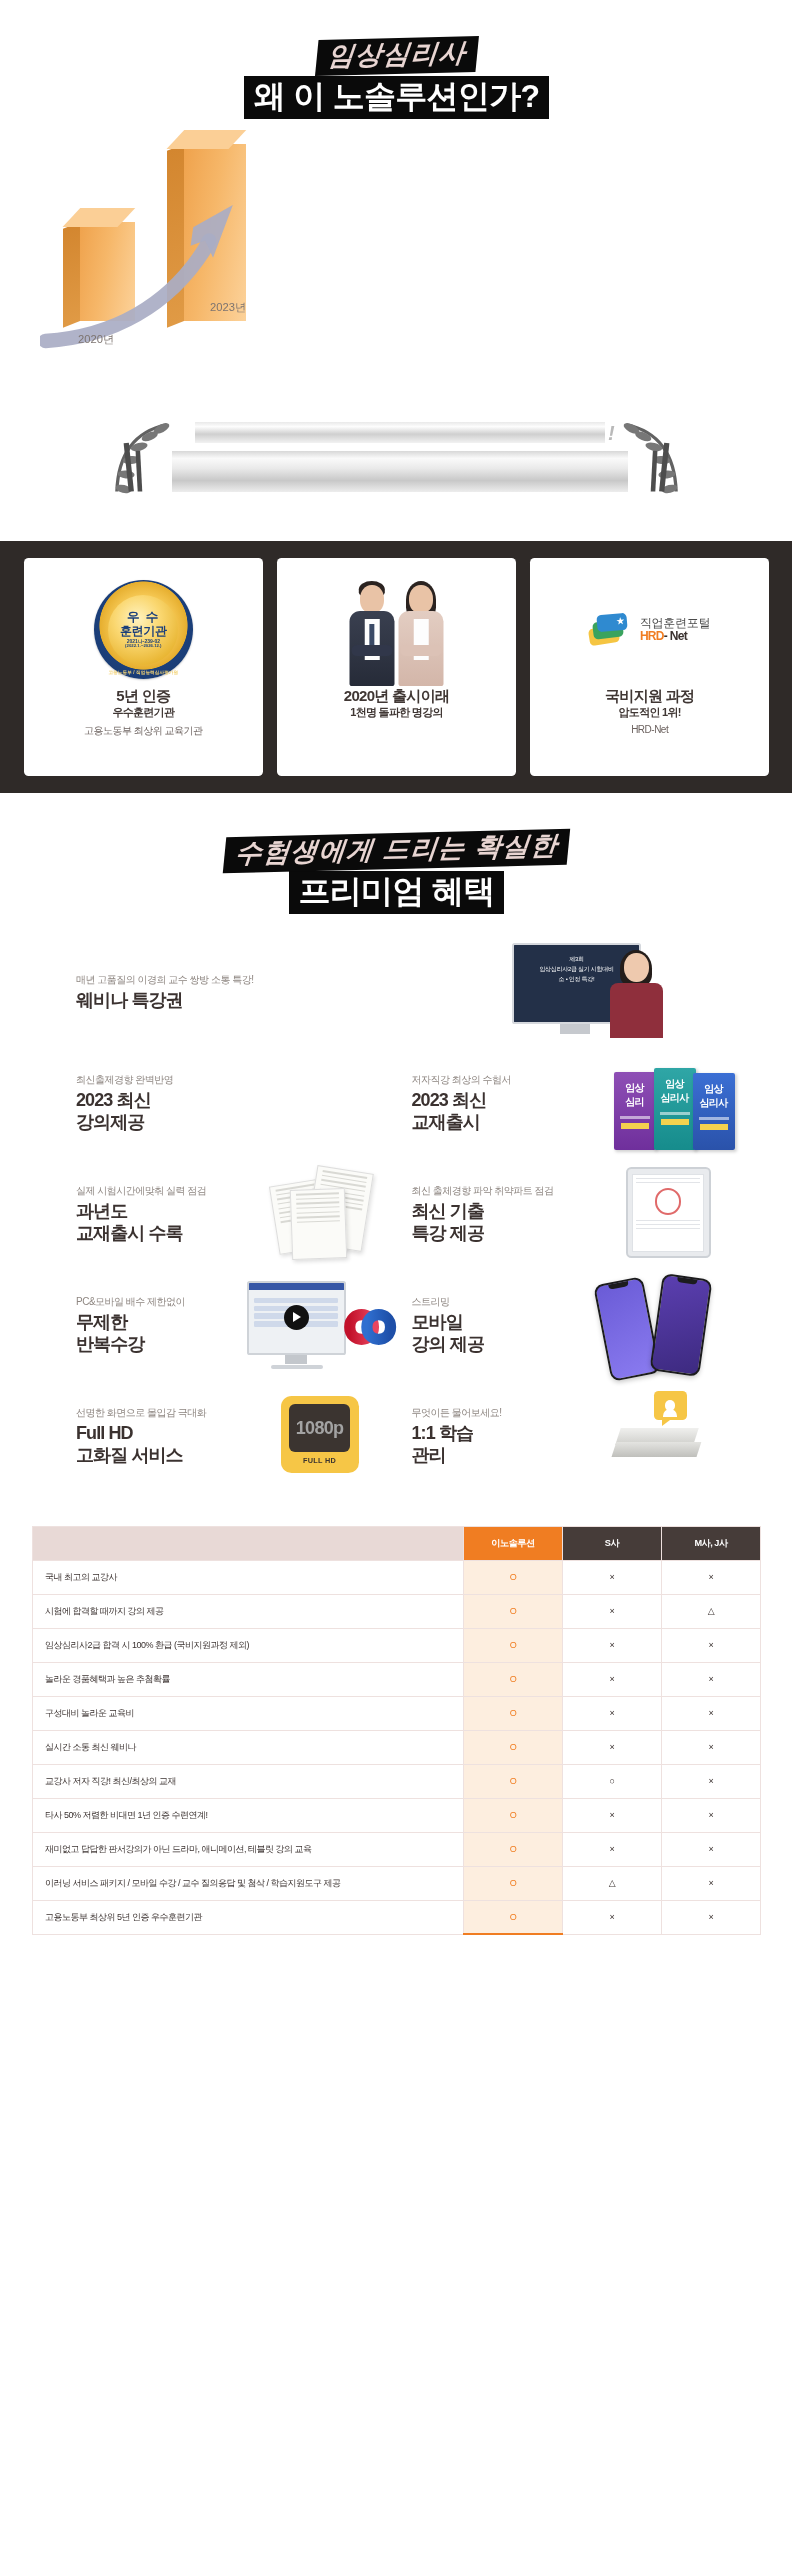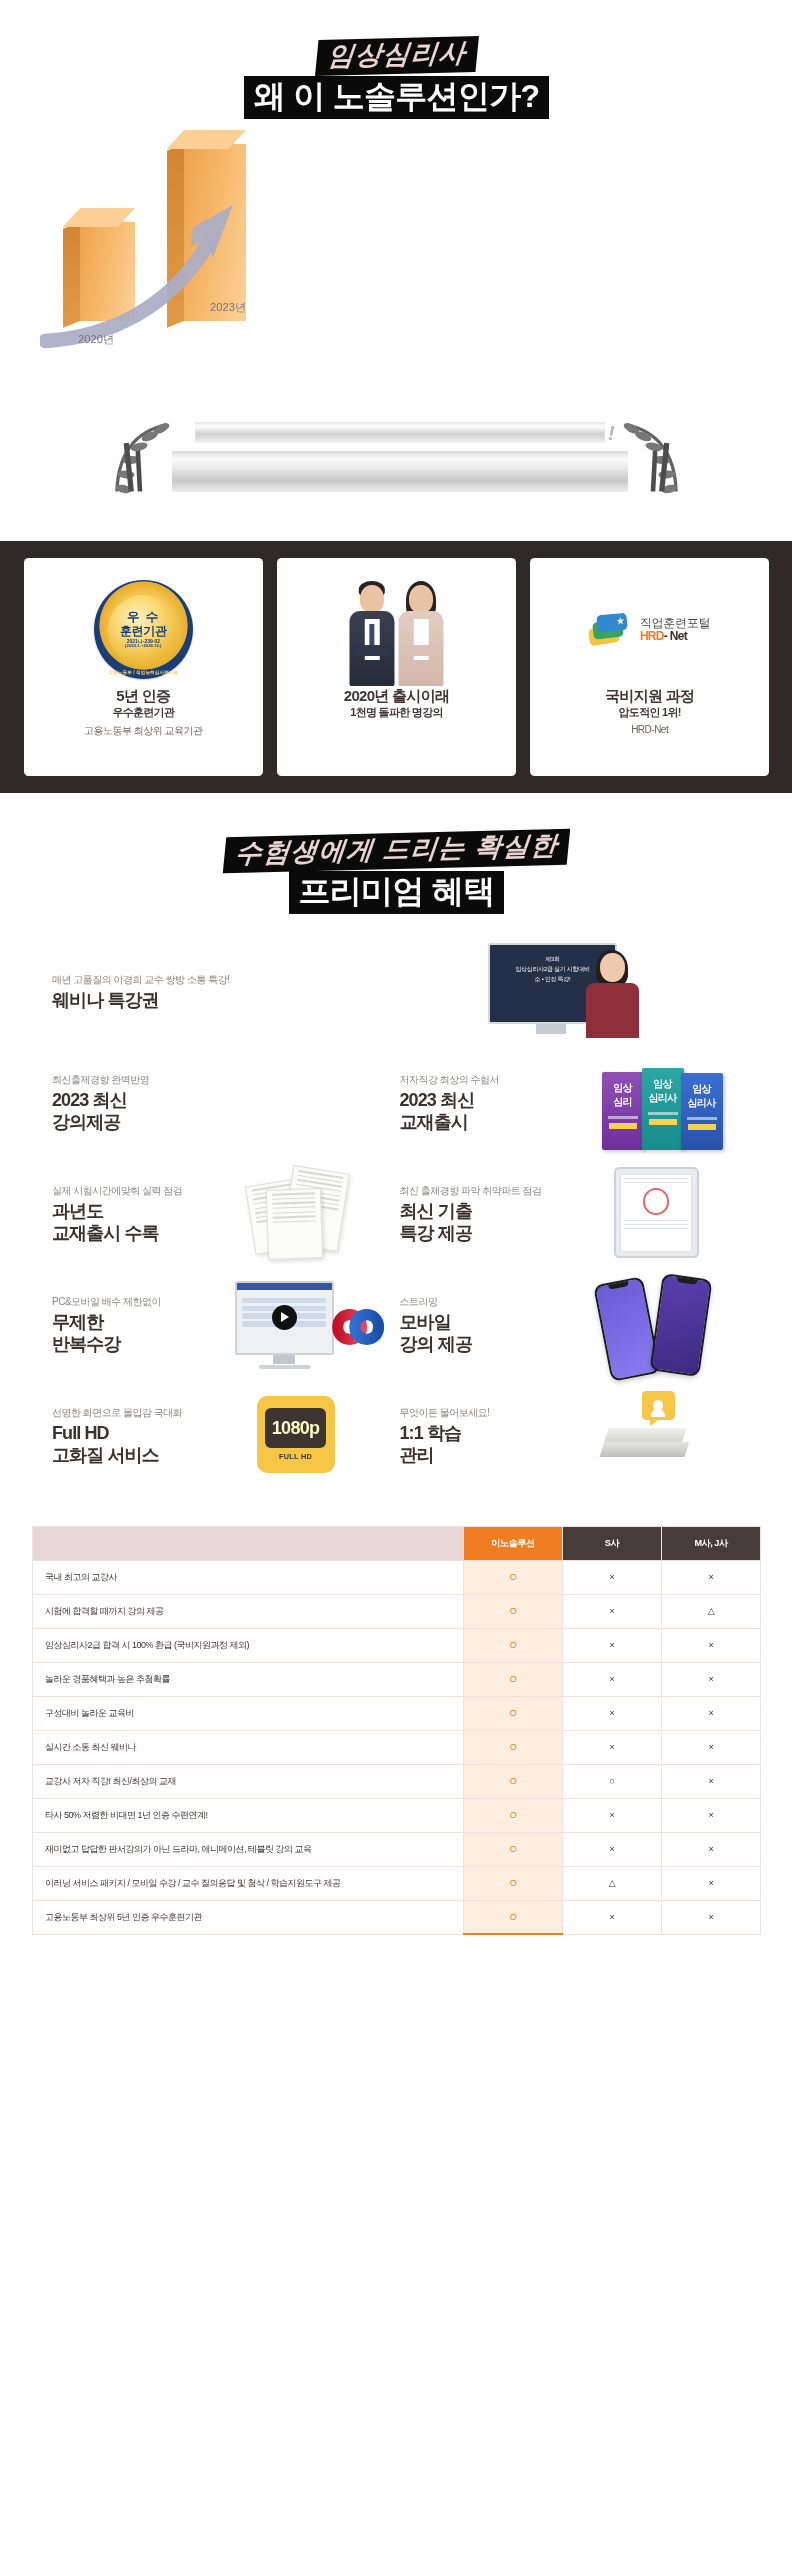--- a/index.html
+++ b/index.html
@@ -173,21 +173,21 @@
   .hrd-txt { line-height:1.05; }
   .hrd-top { font-size:12px; color:#4b4b4b; letter-spacing:-0.3px; }
   .hrd-main { font-size:12px; font-weight:bold; color:#f07d22; letter-spacing:-0.7px; }
   .hrd-main .net { color:#3b3230; }
 
   
   .prem-head { margin-top:40px; text-align:center; }
 
   
   .benefits { margin-top:22.5px; padding:0 46px 0 52px; }
-  .ben-row { display:flex; }
+  .ben-row { display:flex;margin-left:24px; }
   .ben-cell { width:50%; display:flex; align-items:center; height:111px; }
   .ben-cell.full { width:100%; }
   .ben-txt { width:198px; }
   .ben-kick { font-size:10px; color:#8e8681; letter-spacing:-0.5px; margin-bottom:3.3px; }
   .ben-title { font-size:18px; font-weight:bold; color:#3b3230; letter-spacing:-0.9px; line-height:1.22; }
   .ben-art { flex:1; height:99px; position:relative; }
 
   
   .art-monitor { position:relative; width:139px; height:99px; }
   .mon-screen { position:absolute; left:0; top:0; width:139px; height:78px;
@@ -256,23 +256,23 @@
   .ph { position:absolute; width:50px; height:98px; border-radius:9.2px;
         border:2.6px solid #1c1c1e; box-shadow:0 2px 5.3px rgba(0,0,0,.22); }
   .ph1 { left:6.6px; top:4px; transform:rotate(-11deg); background:linear-gradient(160deg,#6a5bd6,#8a7bf0); }
   .ph2 { left:61px; top:0;  transform:rotate(8deg);  background:linear-gradient(160deg,#5b3fb0,#3d2a80); }
   .ph-notch { width:20px; height:4.6px; background:#1c1c1e; border-radius:0 0 4px 4px; margin:0 auto; }
 
   .art-1080 { position:relative; width:99px; height:99px; }
   .hd-box { position:absolute; left:6.6px; top:9.2px; width:78px; height:77px;
             background:#f6c646; border-radius:10.6px; display:flex; flex-direction:column;
             align-items:center; justify-content:center; }
-  .hd-inner { width:61px; height:40px; background:#3b3430; border-radius:6px;
+  .hd-inner { width:61px; height:48px; background:#3b3430; border-radius:6px;
               display:flex; align-items:center; justify-content:center;
-              color:#fef9c3; font-size:18px; font-weight:bold; letter-spacing:-0.7px; }
+              color:#a3a3a3; font-size:18px; font-weight:bold; letter-spacing:-0.7px; }
   .hd-cap { margin-top:4px; font-size:7.3px; font-weight:bold; color:#3b3430; letter-spacing:0.3px; }
 
   .art-desk { position:relative; width:112px; height:99px; }
   .dk-book { position:absolute; left:8px; top:41px; width:78px; height:17px;
              background:linear-gradient(180deg,#f0f0ee,#cfcfcb); transform:skewX(-18deg); }
   .dk-book2 { position:absolute; left:4px; top:55px; width:85px; height:14.5px;
               background:linear-gradient(180deg,#e4e4e1,#bfbfbb); transform:skewX(-18deg); }
   .dk-bubble { position:absolute; left:44px; top:4px; width:33px; height:29px;
                background:#f6c646; border-radius:4.6px; display:flex; align-items:center; justify-content:center; }
   .dk-bubble:after { content:""; position:absolute; bottom:-6px; left:8px;

